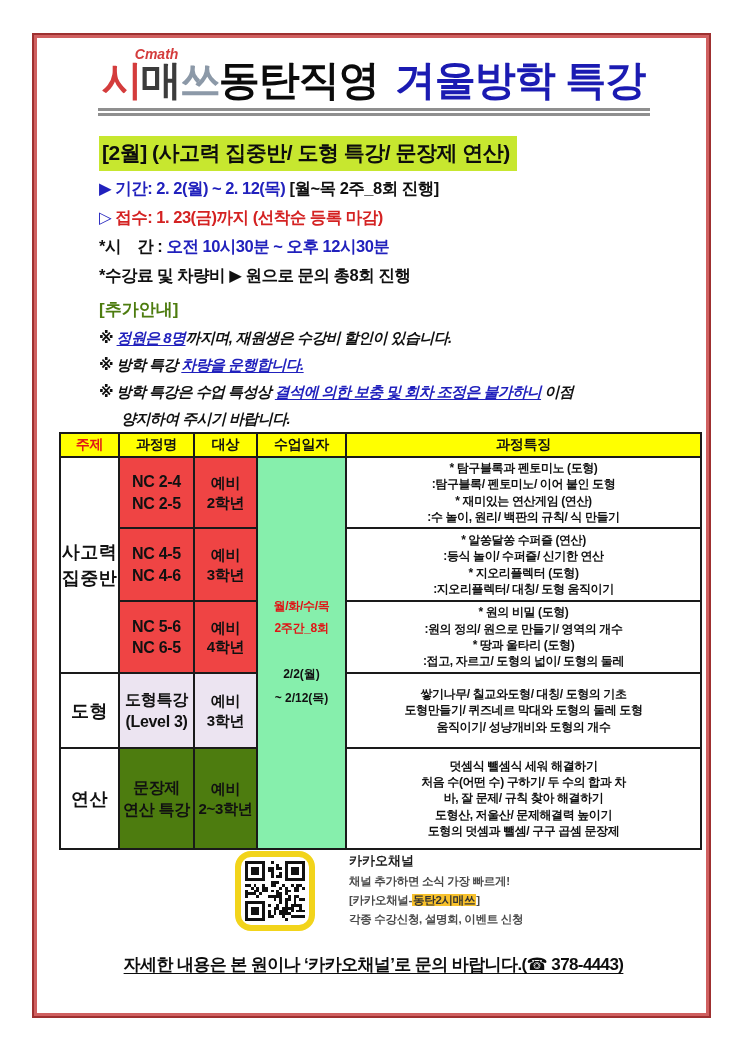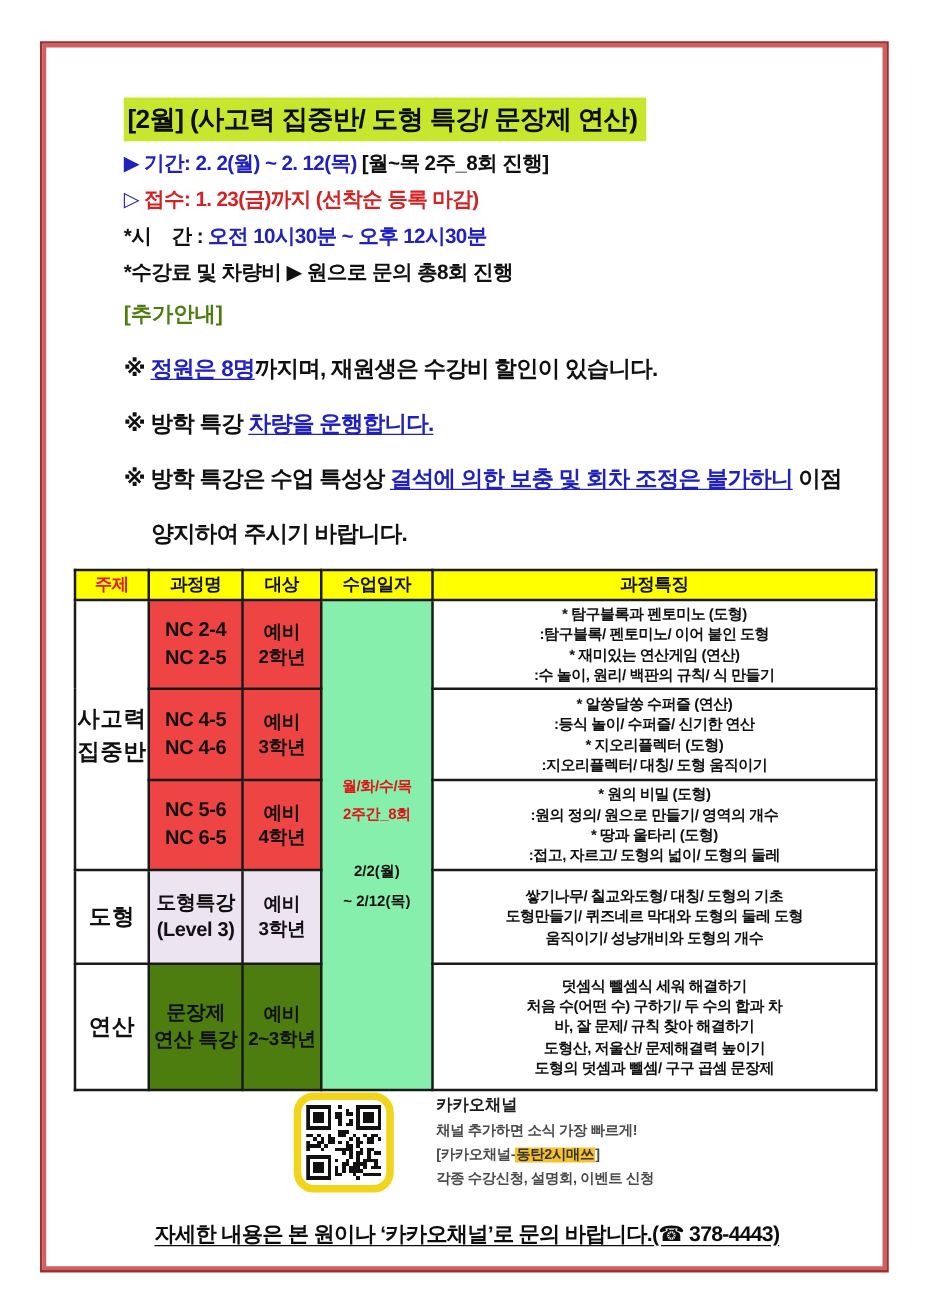--- a/index.html
+++ b/index.html
@@ -24,25 +24,25 @@
     border-top:3px solid #8f8f8f;border-bottom:3px solid #8f8f8f;}
 
   
   .intro{margin:20px 0 0 46px;font-weight:bold;}
   .lime{display:inline-block;background:#c7e72f;color:#0d0d0d;font-size:21px;
     padding:3px 7px 4px 3px;letter-spacing:-0.5px;}
   .iline{margin-top:7px;font-size:16.5px;letter-spacing:-0.5px;white-space:pre-wrap;}
   .blue{color:#2121bd}.red{color:#d42222}.blk{color:#101010}
   .ulink{color:#2121bd;text-decoration:underline;text-underline-offset:2px;}
   .notice-title{color:#4d7c0f;font-size:17px;margin-top:11px;}
-  .nline{margin-top:20px;font-size:18px;letter-spacing:-0.6px;white-space:pre-wrap;}
+  .nline{margin-top:8px;font-size:15px;letter-spacing:-0.6px;white-space:pre-wrap;font-style:italic;}
   .nline-cont{margin-left:22px;}
 
   
-  .table-wrap{margin:16px 0 0 6px;}
+  .table-wrap{margin:3px 0 0 6px;}
   table.course{border-collapse:collapse;width:641px;table-layout:fixed;}
   table.course th,table.course td{border:2px solid #1a1a1a;padding:0;text-align:center;vertical-align:middle;}
   thead th{background:#ffff00;font-size:14px;font-weight:bold;height:22px;letter-spacing:-0.3px;}
   th.subject-h{color:#e01818;}
   td.subject{font-size:18px;font-weight:bold;background:#fff;letter-spacing:0.5px;line-height:1.45;}
   td.course-cell{font-weight:bold;font-size:16px;line-height:1.35;letter-spacing:-0.3px;}
   td.target{font-weight:bold;font-size:15px;line-height:1.3;letter-spacing:-0.3px;}
   .bg-beige{background:#ef4444}.bg-lav{background:#ece4f1}.bg-blue{background:#4d7c0f}
   td.features{text-align:left;padding:4px 8px;font-size:12px;font-weight:bold;
     line-height:1.36;letter-spacing:-0.4px;}
@@ -67,20 +67,24 @@
     letter-spacing:-0.6px;color:#0d0d0d;white-space:nowrap;}
   .footer .utext{text-decoration:underline;text-underline-offset:3px;}
 </style>
 </head>
 <body>
 
 <div class="frame">
  <div class="frame-inner">
   <div class="content">
 
+    <div class="title-row">
+      <span class="logo"><span class="cmath">Cmath</span><span class="si">시</span><span class="mae">매</span><span class="sseu">쓰</span></span><span class="branch">동탄직영</span><span class="main-title">겨울방학 특강</span>
+      <div class="title-underline"></div>
+    </div>
 
     <div class="intro">
       <span class="lime">[2월] (사고력 집중반/ 도형 특강/ 문장제 연산)</span>
 
       <div class="iline"><span class="blue">▶ </span><span class="blue">기간: 2. 2(월) ~ 2. 12(목) </span><span class="blk">[월~목 2주_8회 진행]</span></div>
 
       <div class="iline"><span class="blue">▷ </span><span class="red">접수: 1. 23(금)까지 (선착순 등록 마감)</span></div>
 
       <div class="iline"><span class="blk">*시    간 : </span><span class="blue">오전 10시30분 ~ 오후 12시30분</span></div>
 

